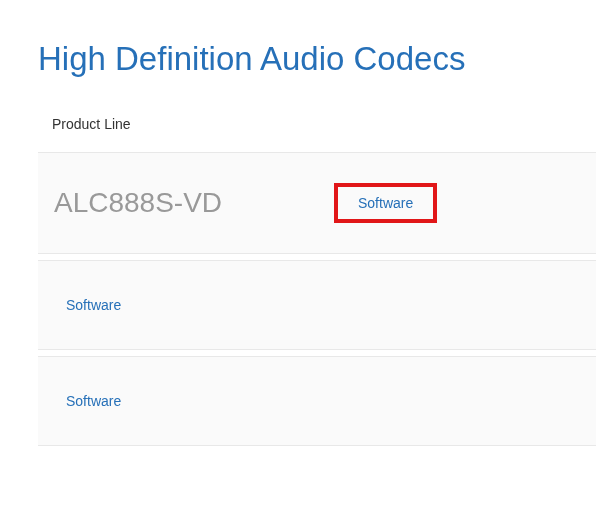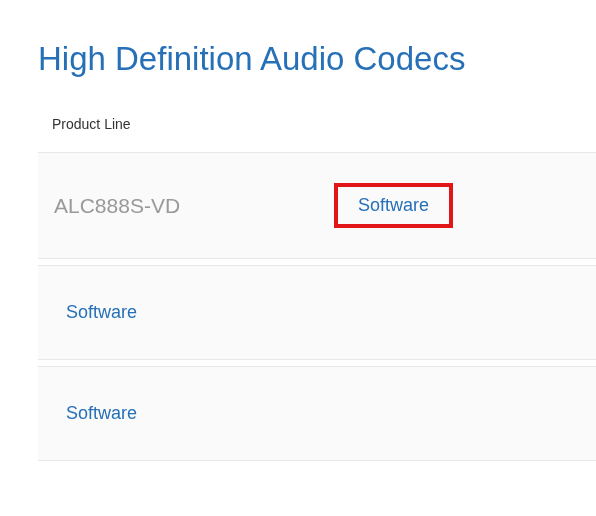--- a/index.html
+++ b/index.html
@@ -42,27 +42,27 @@
       display: flex;
       align-items: center;
       background: #fafafa;
       border-top: 1px solid #e8e8e8;
       border-bottom: 1px solid #e8e8e8;
       padding: 30px 0 30px 16px;
       margin-bottom: 6px;
     }
     .product-name {
       color: #999999;
-      font-size: 21px;
+      font-size: 28px;
       font-weight: 400;
       width: 280px;
     }
     .software-link {
       color: #2670b8;
-      font-size: 18px;
+      font-size: 14px;
       text-decoration: none;
       cursor: pointer;
       padding: 6px 12px;
     }
     .software-link.highlighted {
       border: 4px solid #e11618;
       padding: 8px 20px;
     }
   </style>
 </head>

